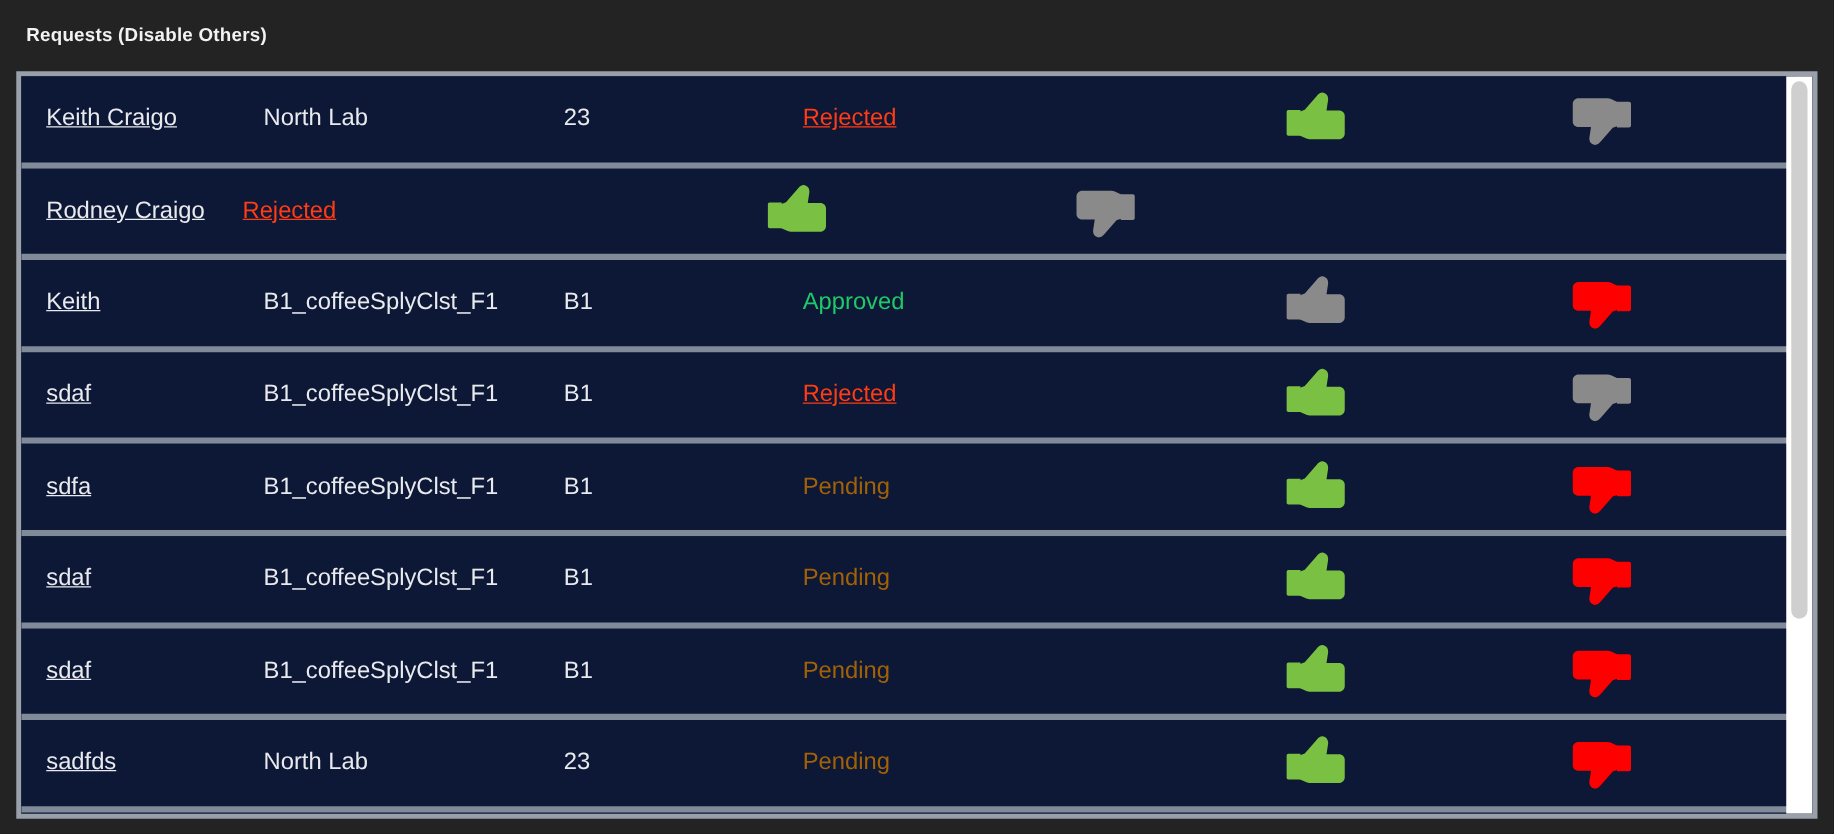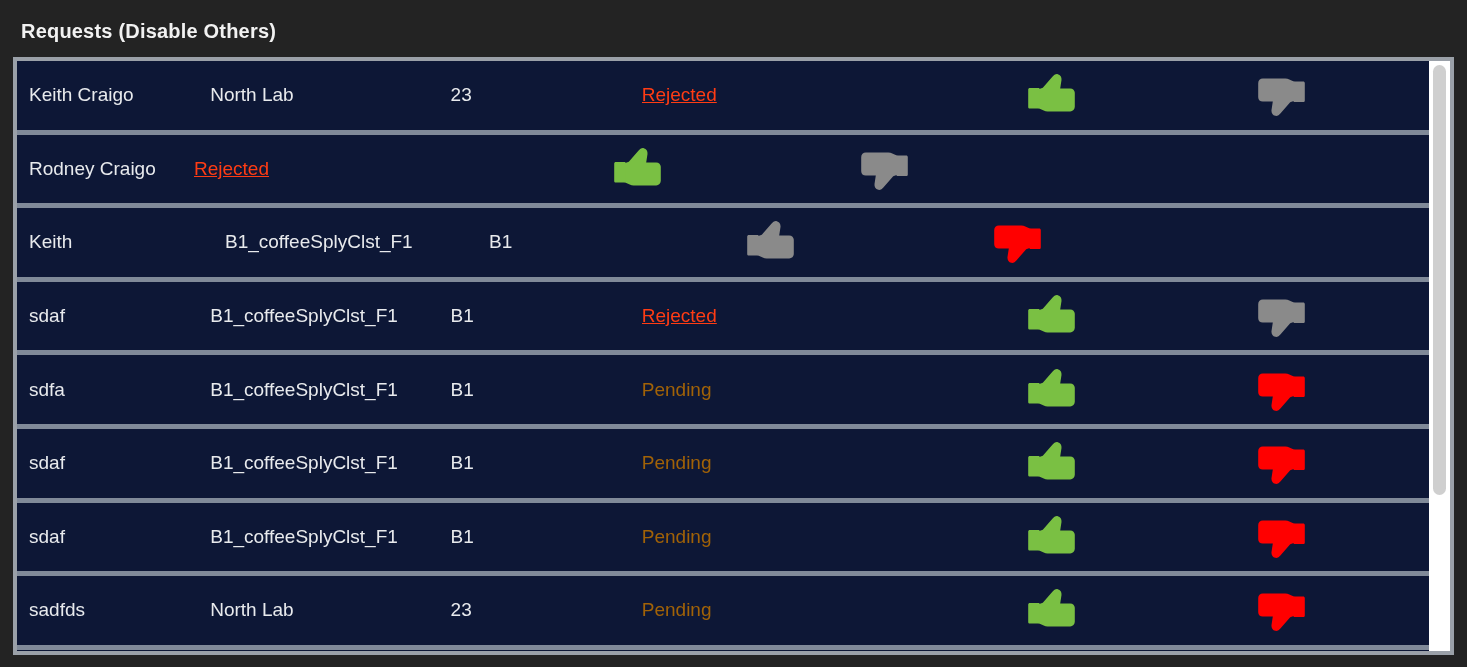--- a/index.html
+++ b/index.html
@@ -18,21 +18,21 @@
     position: relative;
     width: 1467px;
     height: 667px;
     box-sizing: border-box;
   }
 
   .panel-title {
     position: absolute;
     left: 21px;
     top: 20px;
-    font-size: 20px;
+    font-size: 15px;
     font-weight: bold;
     color: #f2f2f2;
     letter-spacing: 0.2px;
     white-space: nowrap;
   }
 
   
   .list-frame {
     position: absolute;
     left: 13px;
@@ -66,21 +66,21 @@
   }
 
   .cell {
     font-size: 19px;
     color: #e8eaed;
     white-space: nowrap;
     overflow: hidden;
     box-sizing: border-box;
   }
 
-  .cell-requester { width: 177px; padding-left: 12px; }
+  .cell-requester { width: 177px; padding-left: 20px; text-decoration: underline; }
   .cell-resource  { width: 264px; margin-left: 31px; }
   .cell-code      { width: 210px; }
   .cell-status    { width: 372px; }
 
   .status-rejected { color: #ff3c14; text-decoration: underline; }
   .status-approved { color: #1ec969; }
   .status-pending  { color: #a16207; }
 
   .cell-action {
     width: 198px;
@@ -168,20 +168,21 @@
                 <path fill="#8a8a8a" d="M29.8 2.2c2.6 0.6 4.0 3.0 3.7 5.8l-1.3 8.4 10.0 0c2.7 0 4.6 1.9 4.6 4.4l0 14.0c0 2.6-2.0 4.6-4.6 4.6l-22.6 0c-1.4 0-2.6-0.2-3.9-0.8l-5.1-2.3 0-19.0 4.2-1.5 9.6-11.0c1.5-1.8 3.4-3.1 5.4-2.6z"></path>
                 <path fill="#8a8a8a" d="M1.8 16.0l9.6 0 0 20.6-9.6 0c-0.9 0-1.6-0.7-1.6-1.6l0-17.4c0-0.9 0.7-1.6 1.6-1.6z"></path>
               </svg>
             </span>
           </div>
         </div>
         <div class="row">
           <div class="cell cell-requester">Keith</div>
           <div class="cell cell-resource">B1_coffeeSplyClst_F1</div>
           <div class="cell cell-code">B1</div>
+          <div class="cell cell-status status-approved">Approved</div>
           <div class="cell-action approve-col">
             <span>
               <svg class="thumb-icon" viewBox="0 0 48 46" xmlns="http://www.w3.org/2000/svg">
                 <path fill="#8a8a8a" d="M29.8 2.2c2.6 0.6 4.0 3.0 3.7 5.8l-1.3 8.4 10.0 0c2.7 0 4.6 1.9 4.6 4.4l0 14.0c0 2.6-2.0 4.6-4.6 4.6l-22.6 0c-1.4 0-2.6-0.2-3.9-0.8l-5.1-2.3 0-19.0 4.2-1.5 9.6-11.0c1.5-1.8 3.4-3.1 5.4-2.6z"></path>
                 <path fill="#8a8a8a" d="M1.8 16.0l9.6 0 0 20.6-9.6 0c-0.9 0-1.6-0.7-1.6-1.6l0-17.4c0-0.9 0.7-1.6 1.6-1.6z"></path>
               </svg>
             </span>
           </div>
           <div class="cell-action reject-col">
             <span>

